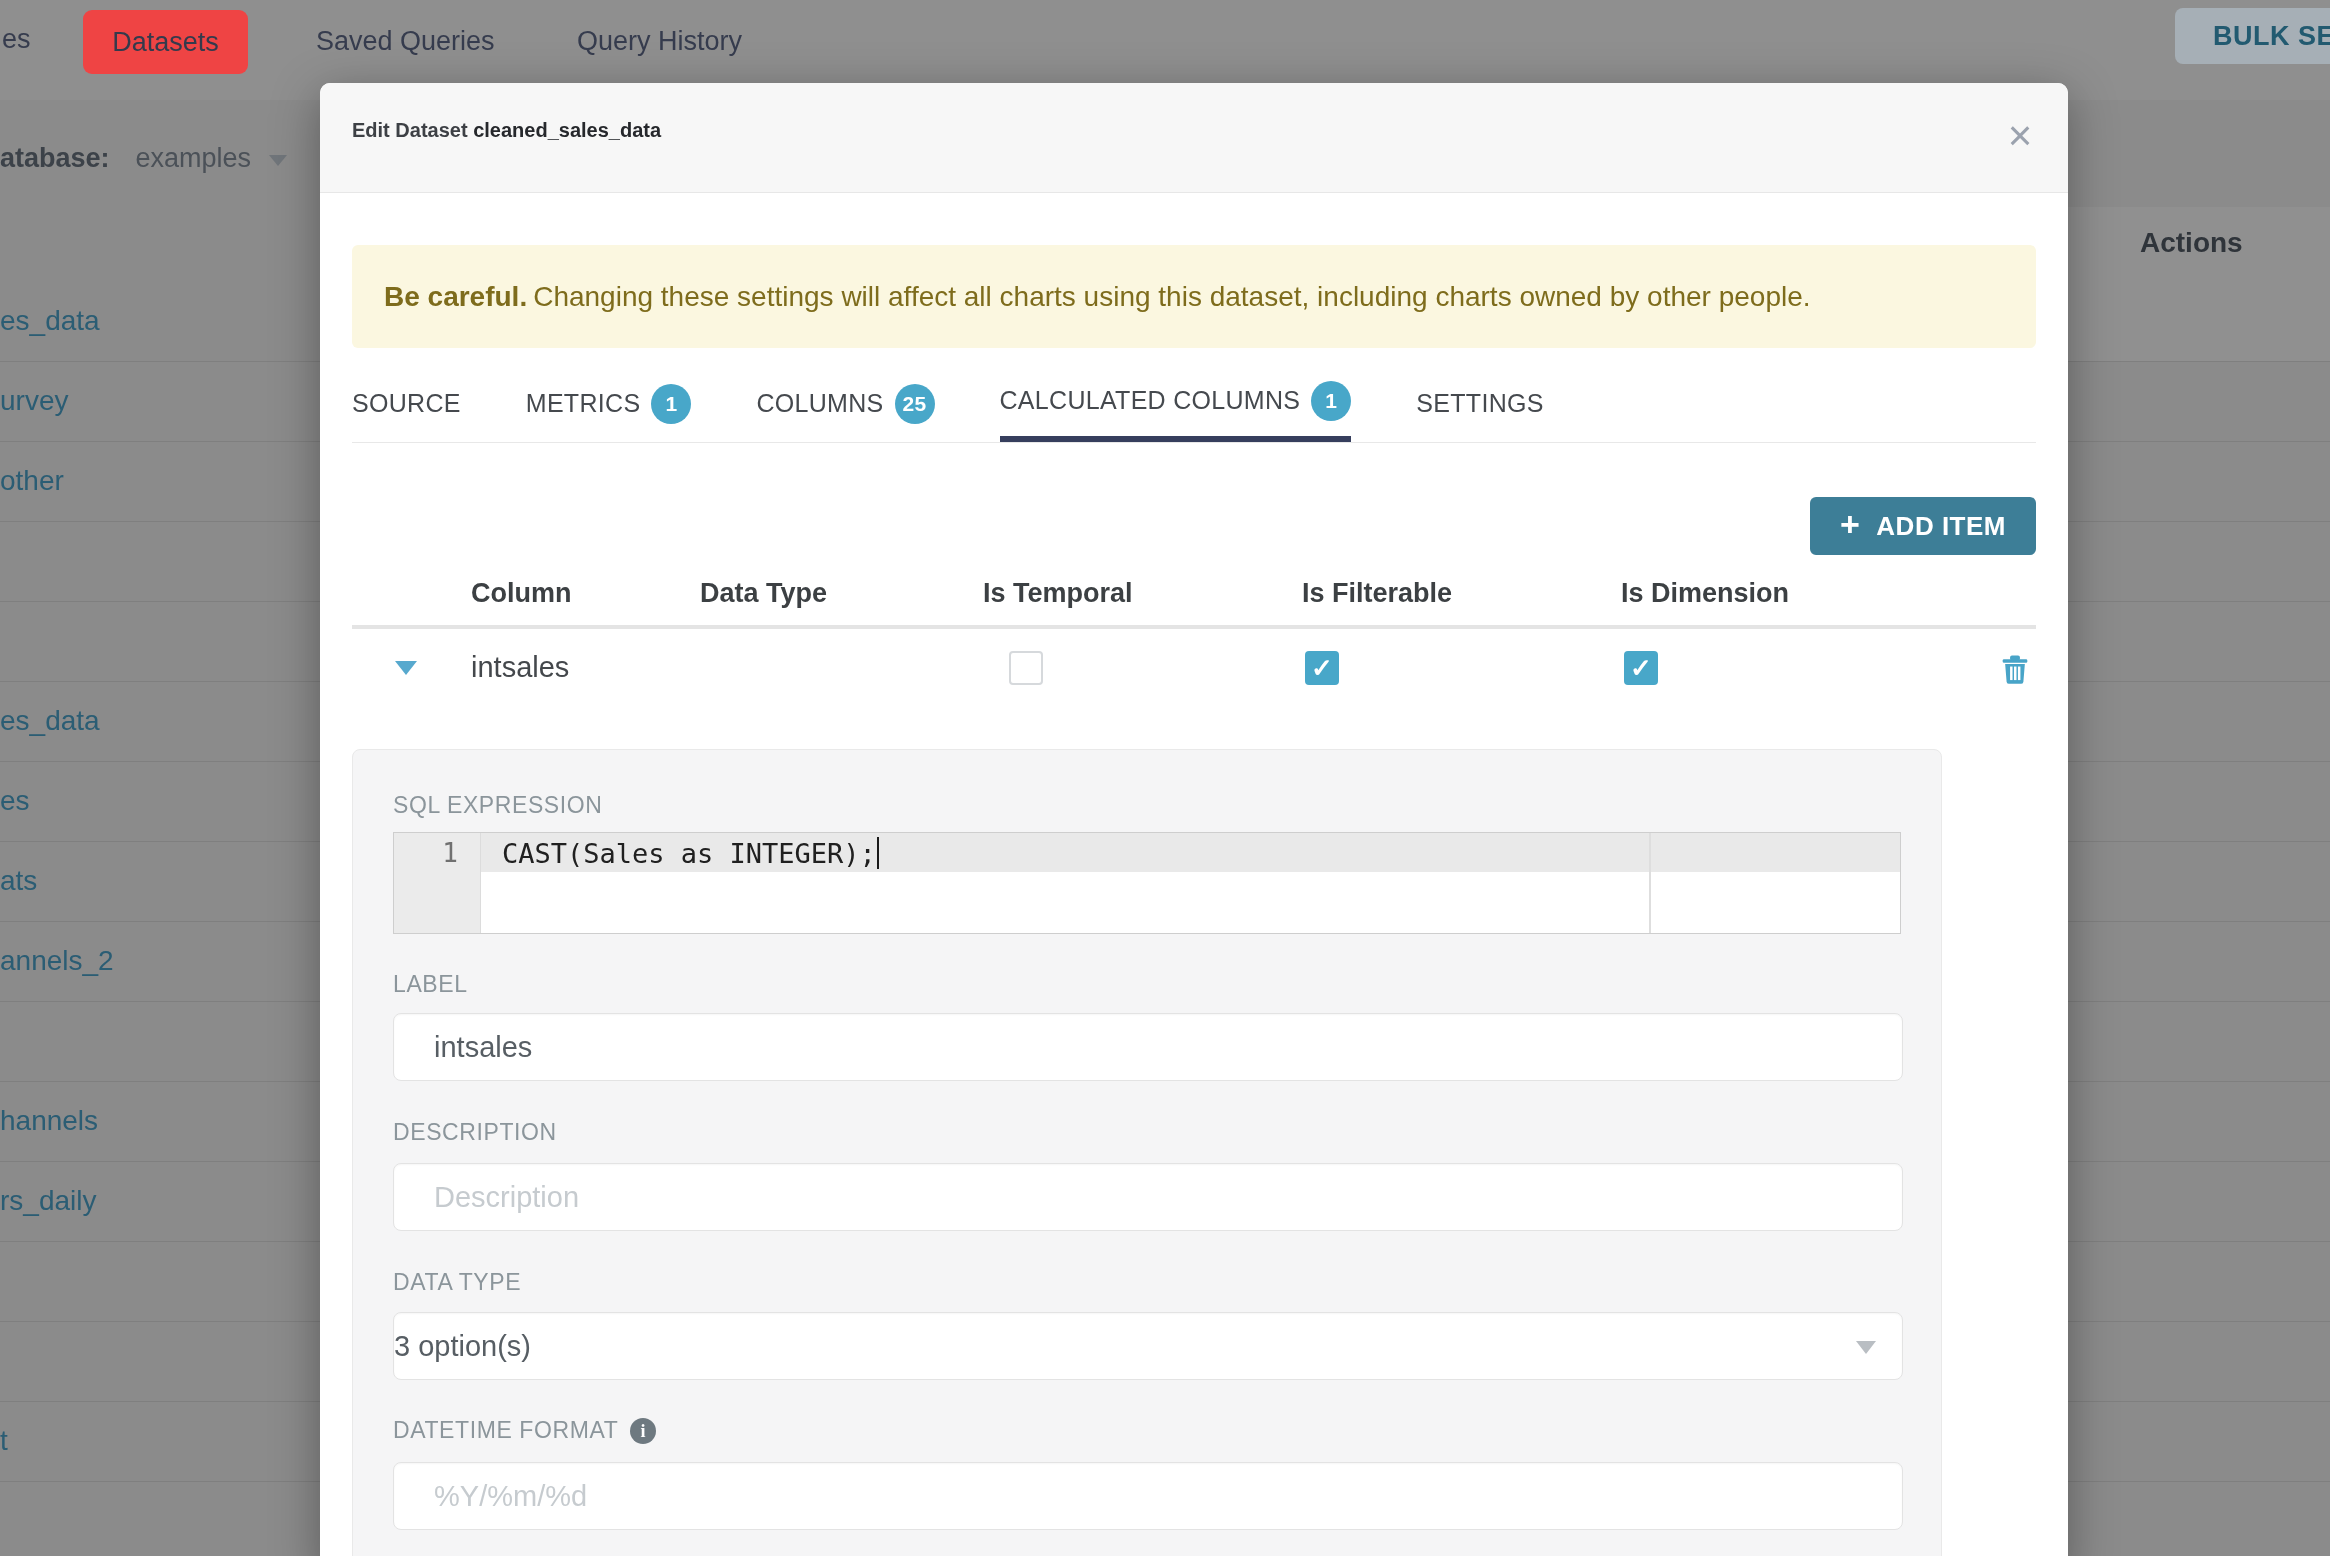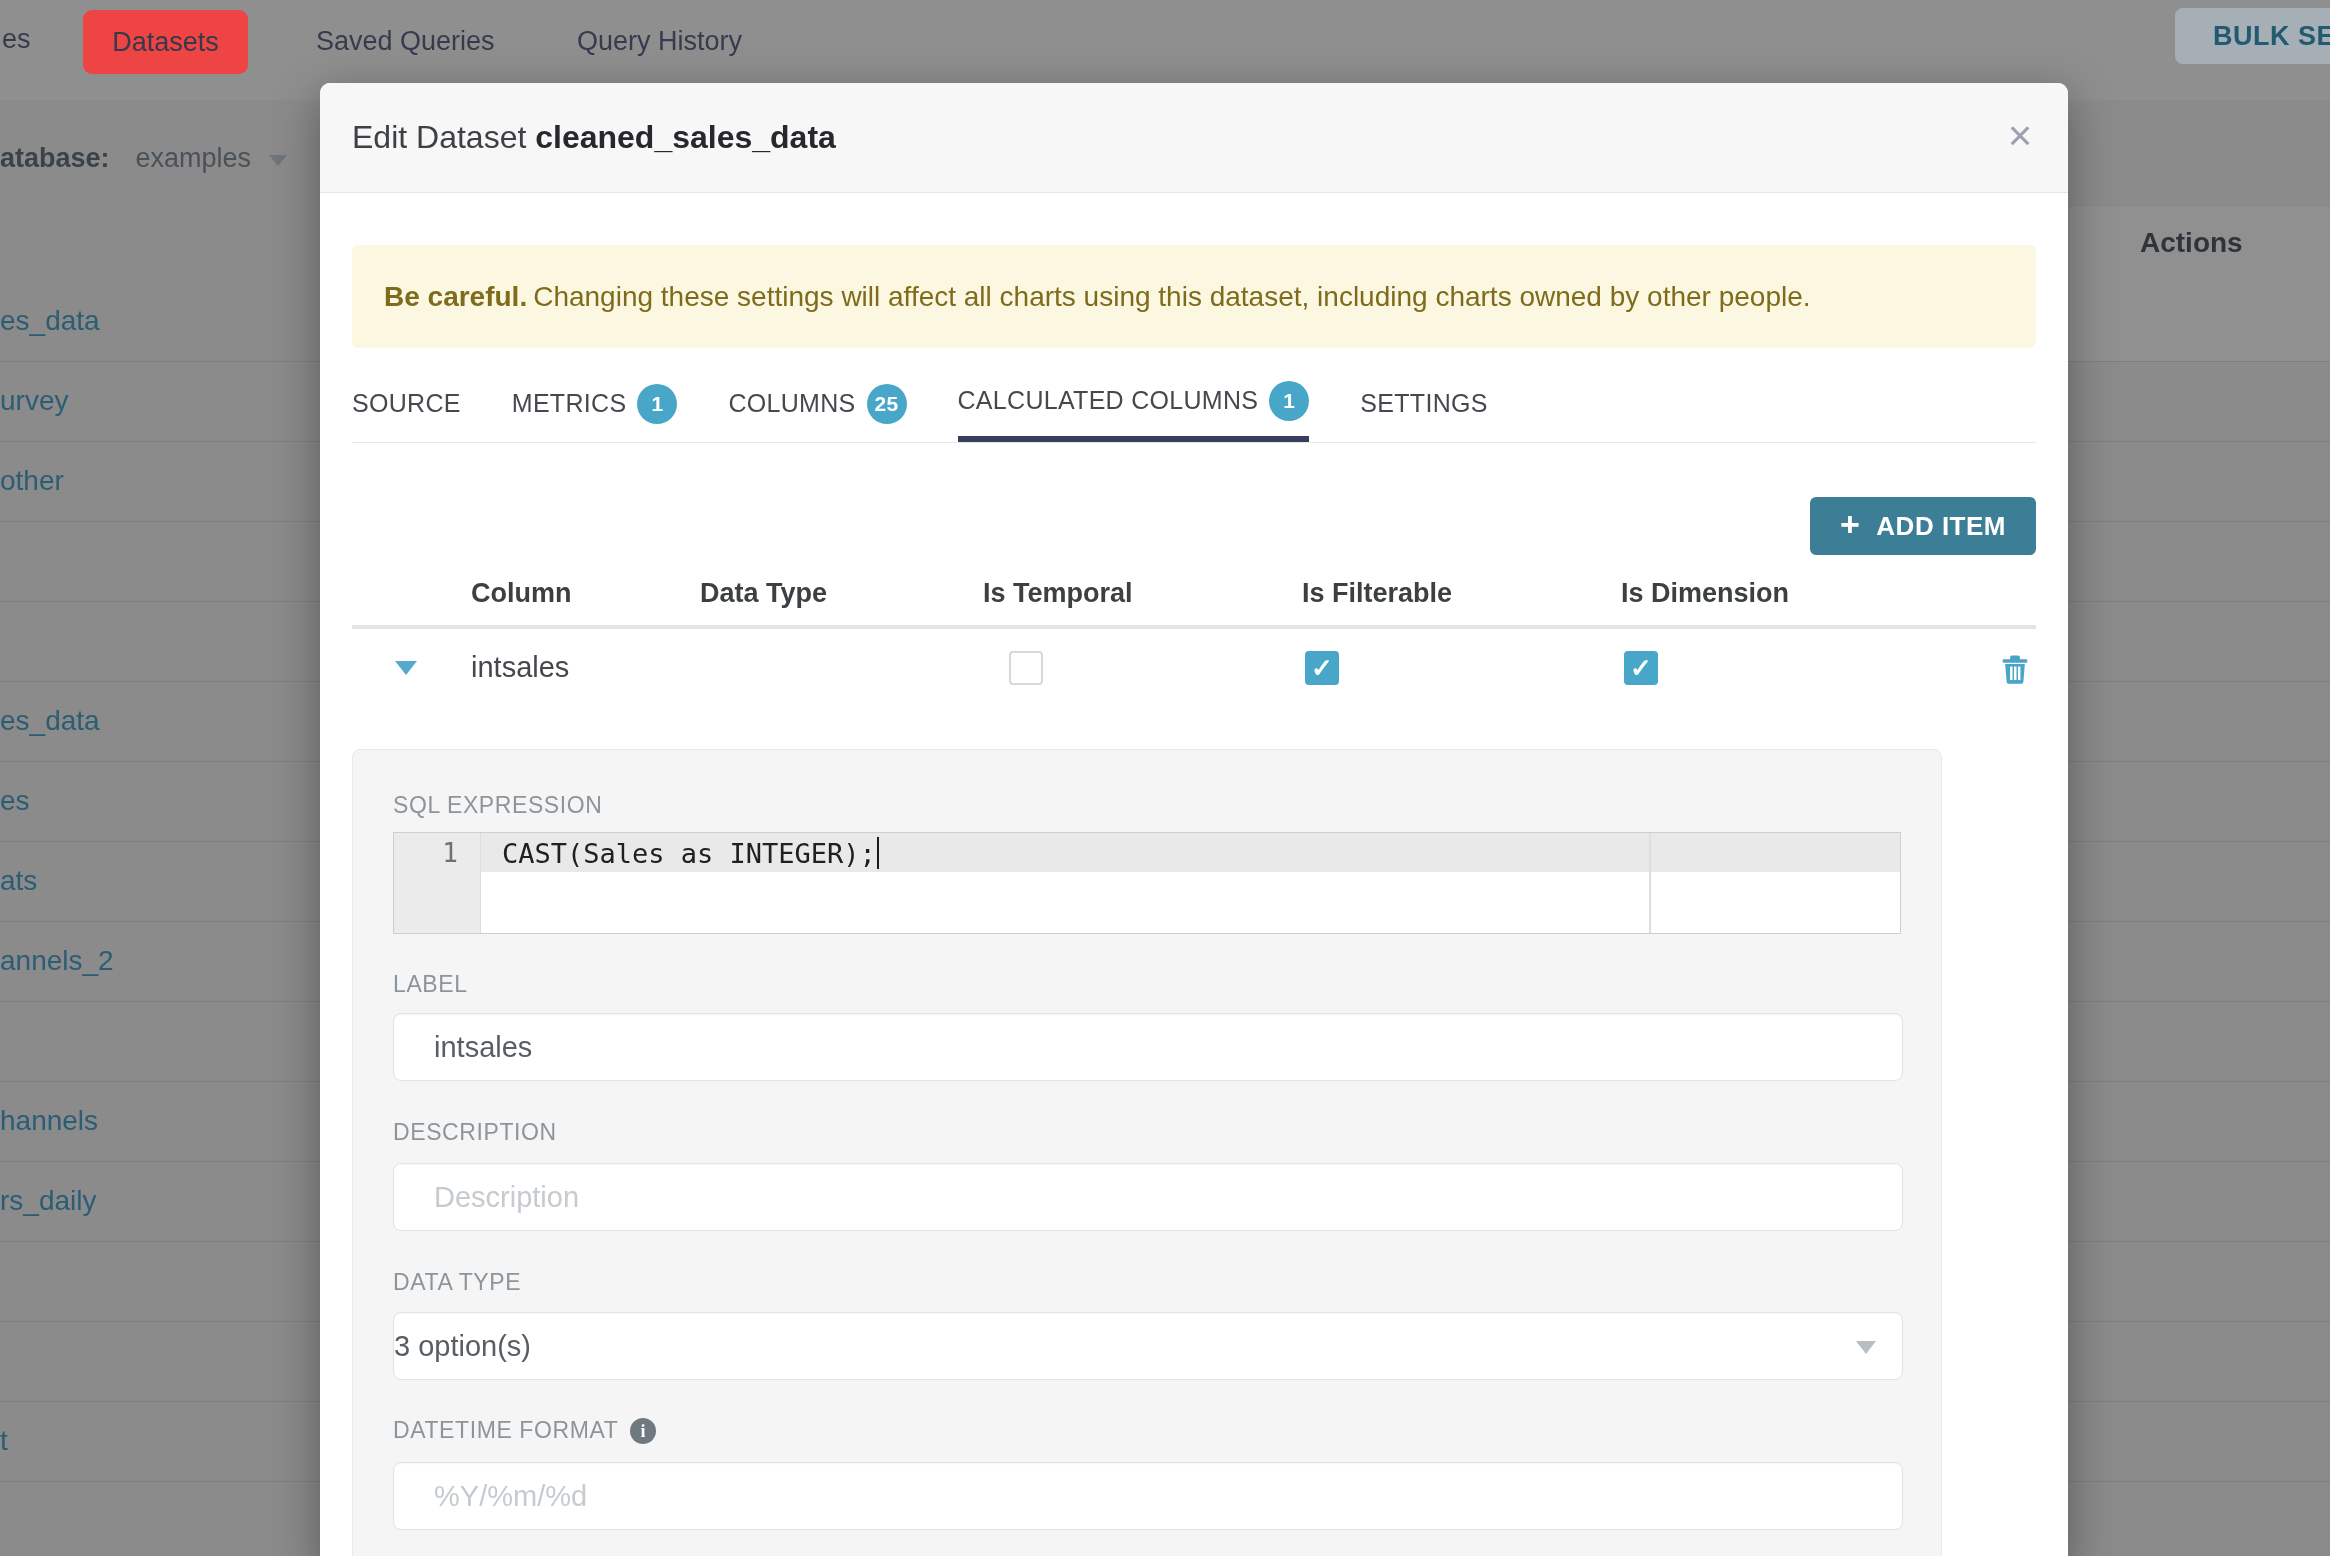--- a/index.html
+++ b/index.html
@@ -23,30 +23,30 @@
   .band{position:absolute;left:2068px;top:207px;width:262px;height:154px;background:#909090;}
   .actions-h{position:absolute;left:2140px;top:227px;width:140px;
     font-size:28px;font-weight:bold;color:#2f343a;}
   .bg-row{position:absolute;left:0;width:2330px;height:80px;border-bottom:1px solid #7f7f7f;}
   .bg-link{position:absolute;left:0;top:24px;font-size:28px;color:#2b5d74;}
   
   #modal{position:absolute;left:320px;top:83px;width:1748px;height:1490px;background:#fff;
     border-radius:10px;box-shadow:0 12px 48px rgba(0,0,0,.35);z-index:10;}
   .m-header{position:absolute;left:0;top:0;width:100%;height:109px;background:#f7f7f7;
     border-bottom:1px solid #e7e7e7;border-radius:10px 10px 0 0;}
-  .m-title{position:absolute;left:32px;top:36px;font-size:32px;color:#3d4045;}
+  .m-title{position:absolute;left:32px;top:36px;font-size:20px;color:#3d4045;font-weight:bold;}
   .m-title b{color:#26282c;}
   .m-close{position:absolute;right:22px;top:28px;width:52px;height:52px;text-align:center;
     line-height:50px;font-size:42px;color:#9ba2ae;cursor:pointer;}
   .banner{position:absolute;left:32px;top:162px;width:1684px;height:103px;background:#fbf7e0;
     border-radius:6px;display:flex;align-items:center;}
   .banner-text{margin-left:32px;font-size:28px;color:#7e6c1c;}
   .banner-text b{margin-right:6px;}
   .tabs-row{position:absolute;left:32px;top:282px;width:1684px;height:77px;
-    border-bottom:1px solid #e8e8e8;display:flex;column-gap:51px;}
+    border-bottom:1px solid #e8e8e8;display:flex;column-gap:65px;}
   .tab{display:flex;align-items:center;column-gap:11px;font-size:25px;color:#45494e;
     letter-spacing:.3px;cursor:pointer;height:77px;box-sizing:border-box;}
   .tab.active{border-bottom:6px solid #363e5d;}
   .badge{min-width:40px;height:40px;border-radius:21px;background:#48a7c9;color:#fff;
     font-size:21px;font-weight:bold;display:flex;align-items:center;justify-content:center;
     padding:0 6px;box-sizing:border-box;}
   .add-btn{position:absolute;right:32px;top:414px;height:58px;background:#3d7e97;border:none;
     border-radius:6px;color:#fff;font-family:"Liberation Sans",sans-serif;font-size:26px;
     font-weight:bold;letter-spacing:.5px;display:flex;align-items:center;column-gap:16px;
     padding:0 30px;cursor:pointer;}

